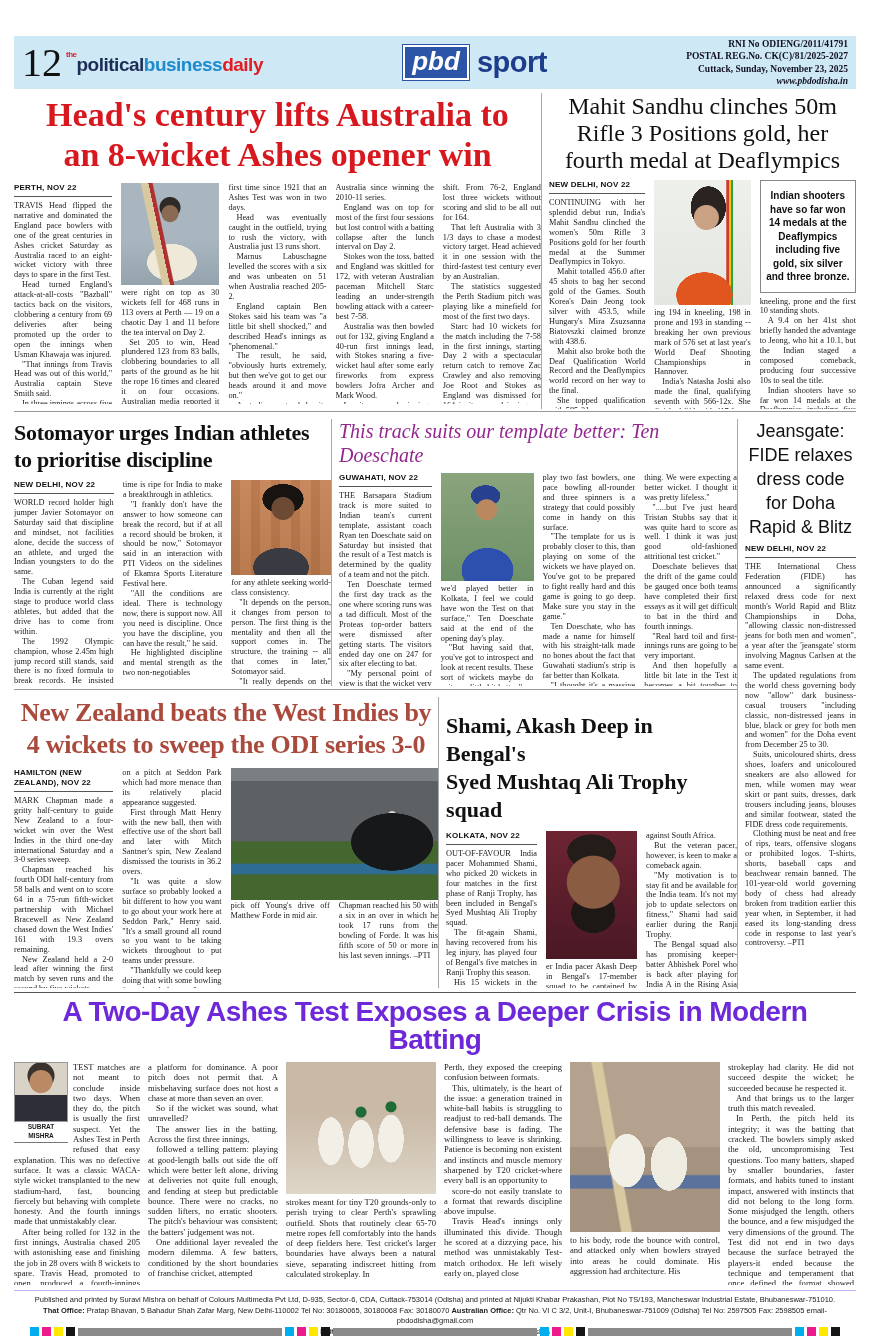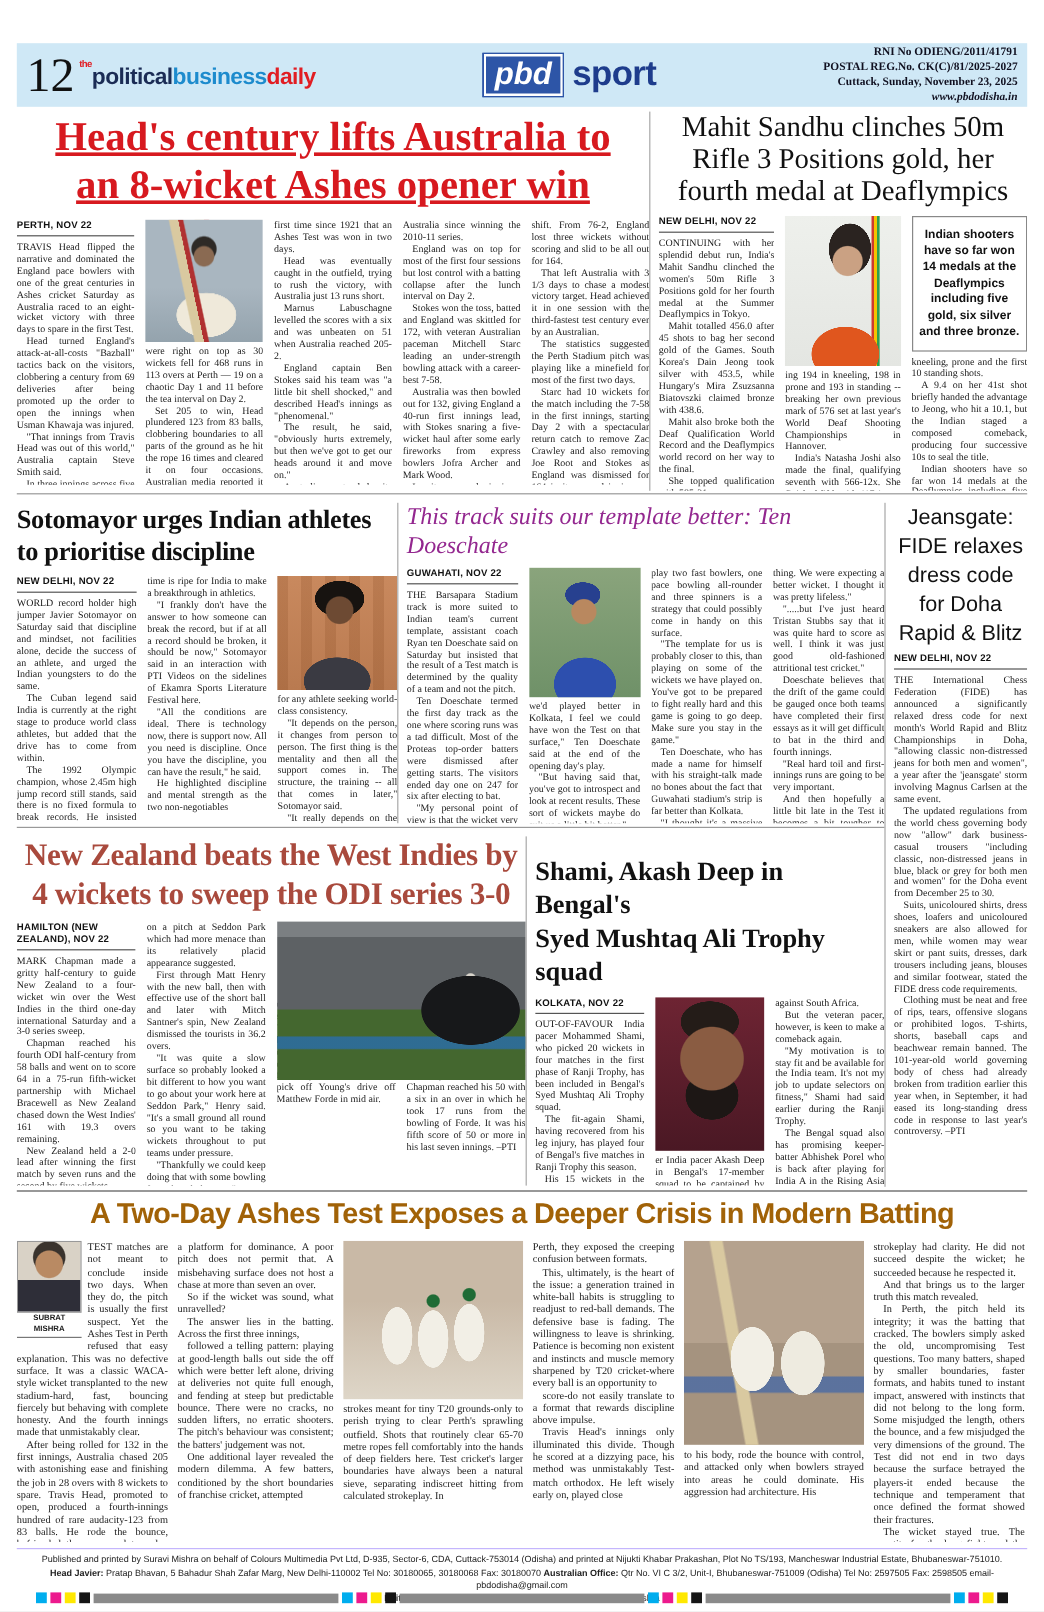--- a/index.html
+++ b/index.html
@@ -27,28 +27,28 @@
   .dateline{font:bold 8px/10px "Liberation Sans",sans-serif;color:#111;border-bottom:1px solid #555;
             padding-bottom:3px;margin-bottom:4px;letter-spacing:0.2px;}
   .cols{display:flex;gap:9px;}
   .col{flex:1;overflow:hidden;}
   .body{font-size:8.3px;line-height:9.9px;text-align:justify;}
   .body p{margin:0;text-indent:8px;}
   .body p:first-child{text-indent:0;}
   .photo{width:100%;margin-bottom:3px;background:#ccc;}
   
   .hl{font-family:"Liberation Serif",serif;text-align:center;}
-  .hl-main{color:#d7191f;font-weight:bold;font-size:34px;line-height:40px;margin:2px 0 8px;text-decoration:underline;}
+  .hl-main{color:#d7191f;font-weight:bold;font-size:34px;line-height:40px;margin:2px 0 8px;}
   .hl-mahit{color:#111;font-weight:normal;font-size:24px;line-height:27px;margin:0 0 6px;}
   .hl-soto{color:#111;font-weight:bold;font-size:22px;line-height:27px;text-align:left;margin:0 0 7px;letter-spacing:-0.3px;}
   .hl-doe{color:#93278f;font-style:italic;font-weight:normal;font-size:20px;line-height:24px;text-align:left;margin:0 0 6px;}
   .hl-jeans{color:#111;font-family:"Liberation Sans",sans-serif;font-weight:normal;font-size:18px;line-height:24px;margin:0 0 5px;}
   .hl-nz{color:#a94a3d;font-weight:bold;font-size:26px;line-height:32px;margin:0 0 7px;letter-spacing:-0.3px;}
   .hl-shami{color:#111;font-weight:bold;font-size:22px;line-height:28px;text-align:left;margin:15px 0 7px;}
-  .hl-crisis{color:#a16207;font-family:"Liberation Sans",sans-serif;font-weight:bold;font-size:24px;line-height:28px;
+  .hl-crisis{color:#6d28d9;font-family:"Liberation Sans",sans-serif;font-weight:bold;font-size:28px;line-height:28px;
              letter-spacing:-0.5px;margin:0 0 8px;}
   
   #a-main{top:93px;left:14px;width:527px;height:311px;}
   #a-mahit{top:93px;left:541px;width:315px;height:316px;}
   #a-soto{top:419px;left:14px;width:317px;height:267px;}
   #a-doe{top:419px;left:331px;width:406px;height:267px;}
   #a-jeans{top:419px;left:737px;width:119px;height:570px;}
   #a-nz{top:697px;left:14px;width:424px;height:291px;}
   #a-shami{top:697px;left:438px;width:299px;height:291px;}
   #a-crisis{top:998px;left:14px;width:842px;height:287px;}
@@ -440,21 +440,21 @@
             <p>And that brings us to the larger truth this match revealed.</p>
             <p>In Perth, the pitch held its integrity; it was the batting that cracked. The bowlers simply asked the old, uncompromising Test questions. Too many batters, shaped by smaller boundaries, faster formats, and habits tuned to instant impact, answered with instincts that did not belong to the long form. Some misjudged the length, others the bounce, and a few misjudged the very dimensions of the ground. The Test did not end in two days because the surface betrayed the players-it ended because the technique and temperament that once defined the format showed their fractures.</p>
             <p>The wicket stayed true. The appetite for the long fight, and the skill required to wage it, did not.</p>
           </div>
         </div>
     </div>
   </div>
 
   <div class="footer">
     <div>Published and printed by Suravi Mishra on behalf of Colours Multimedia Pvt Ltd, D-935, Sector-6, CDA, Cuttack-753014 (Odisha) and printed at Nijukti Khabar Prakashan, Plot No TS/193, Mancheswar Industrial Estate, Bhubaneswar-751010.</div>
-    <div><b>Head Javier:</b><span> Pratap Bhavan, 5 Bahadur Shah Zafar Marg, New Delhi-110002 Tel No: 30180065, 30180068 Fax: 30180070 </span><b>Australian Office:</b><span> Qtr No. VI C 3/2, Unit-I, Bhubaneswar-751009 (Odisha) Tel No: 2597505 Fax: 2598505 email-pbdodisha@gmail.com</span></div>
+    <div><b>That Office:</b><span> Pratap Bhavan, 5 Bahadur Shah Zafar Marg, New Delhi-110002 Tel No: 30180065, 30180068 Fax: 30180070 </span><b>Australian Office:</b><span> Qtr No. VI C 3/2, Unit-I, Bhubaneswar-751009 (Odisha) Tel No: 2597505 Fax: 2598505 email-pbdodisha@gmail.com</span></div>
     <div><b>Editor-</b><span> Puneet Nanda, </span><b>Resident Editor</b><span> (Odisha)-Bijay Ketan Mishra</span></div>
   </div>
 
   <div class="colorbar">
     <span class="dot d-c"></span>
       <span class="dot d-m"></span>
       <span class="dot d-y"></span>
       <span class="dot d-k"></span>
     <span class="bar"></span>
     <span class="dot d-c"></span>

